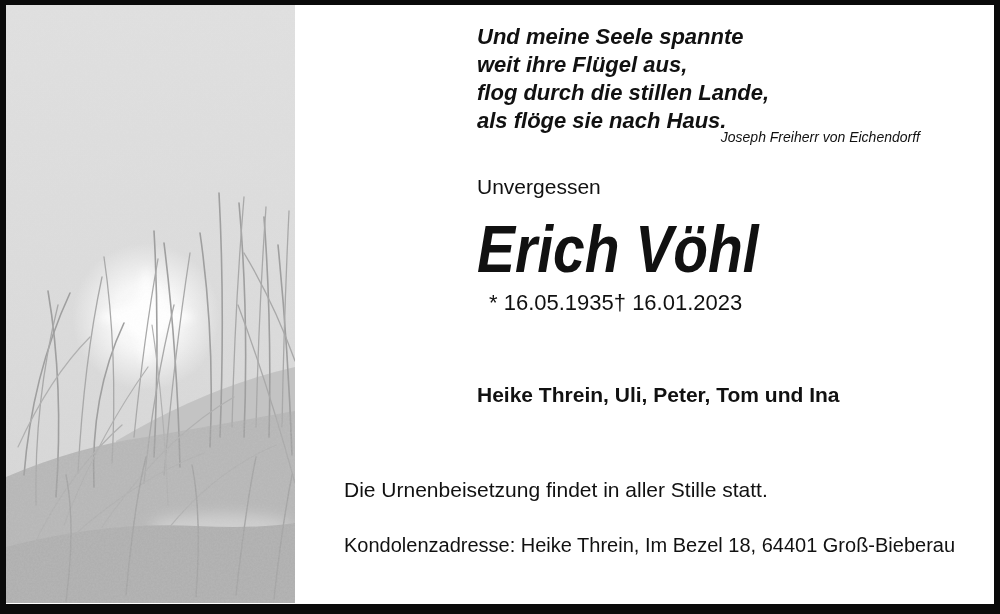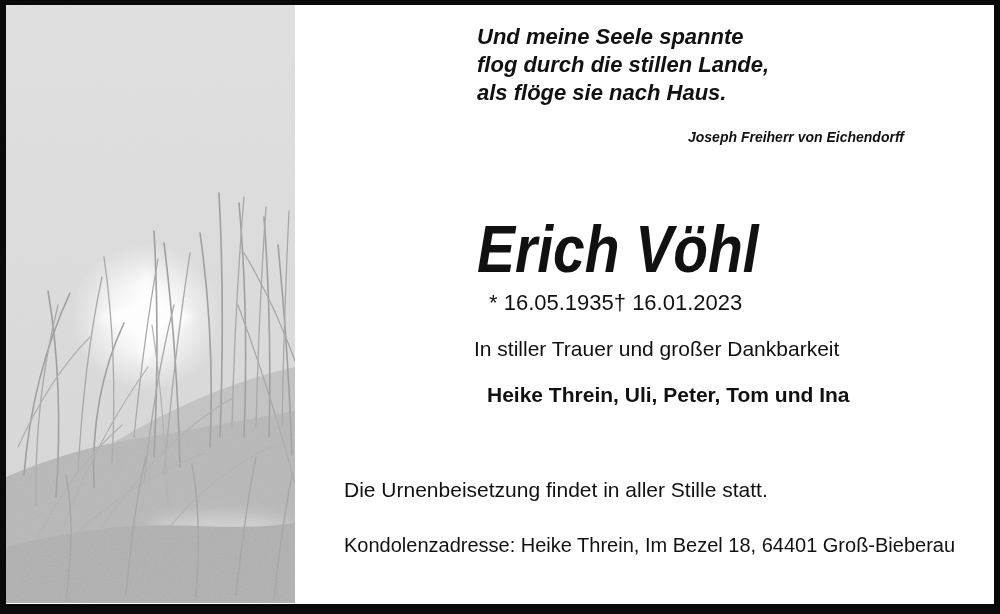--- a/index.html
+++ b/index.html
@@ -16,33 +16,33 @@
   .photo{
     position:absolute;left:0;top:0;width:289px;height:598px;overflow:hidden;
   }
   .photo svg{display:block;width:100%;height:100%;}
   .abs{position:absolute;white-space:nowrap;}
   .poem{
     left:471px;top:18px;
     font-size:22px;font-weight:bold;font-style:italic;line-height:28px;
   }
   .attribution{
-    right:90px;top:124px;
-    font-size:14px;font-style:italic;font-weight:700;
+    right:74px;top:124px;
+    font-size:14px;font-style:italic;font-weight:400;
   }
   .epitaph{left:471px;top:169px;font-size:21px;line-height:1.2;}
   .deceased-name{
     left:471px;top:210px;
     font-size:67px;line-height:67px;font-weight:bold;font-style:italic;
     transform:scaleX(0.85);transform-origin:0 0;letter-spacing:0;
   }
   .dates{left:483px;top:285px;font-size:22px;line-height:1.2;}
   .dates .death{}
   .intro{left:468px;top:331px;font-size:21px;line-height:1.2;}
-  .mourners{left:481px;top:374px;font-size:21px;font-weight:bold;line-height:31px;}
+  .mourners{left:471px;top:374px;font-size:21px;font-weight:bold;line-height:31px;}
   .burial{left:338px;top:472px;font-size:21px;line-height:1.2;}
   .condolence{left:338px;top:528px;font-size:20px;line-height:1.2;}
 </style>
 </head>
 <body>
 
 <div class="page">
   <div class="inner">
 
     <div class="photo">
@@ -132,31 +132,32 @@
           </g>
         </g>
 
         <path d="M0,472 Q70,442 140,432 Q210,420 289,406 L289,598 L0,598 Z" filter="url(#grain)" opacity="0.55"></path>
         <rect x="0" y="0" width="289" height="598" filter="url(#grain)" opacity="0.12"></rect>
       </svg>
     </div>
 
     <div class="abs poem">
       <div>Und meine Seele spannte</div>
+      <div>weit ihre Flügel aus,</div>
       <div>flog durch die stillen Lande,</div>
       <div>als flöge sie nach Haus.</div>
     </div>
     <div class="abs attribution">Joseph Freiherr von Eichendorff</div>
 
+    <div class="abs epitaph">Unvergessen</div>
     <div class="abs deceased-name">Erich Vöhl</div>
     <div class="abs dates">
       <span class="birth">* 16.05.1935</span><span class="death">† 16.01.2023</span>
     </div>
 
-    <div class="abs intro">In stiller Trauer und großer Dankbarkeit</div>
     <div class="abs mourners">
       <div>Heike Threin, Uli, Peter, Tom und Ina</div>
     </div>
 
     <div class="abs burial">Die Urnenbeisetzung findet in aller Stille statt.</div>
     <div class="abs condolence">Kondolenzadresse: Heike Threin, Im Bezel 18, 64401 Groß-Bieberau</div>
 
   </div>
 </div>
 

